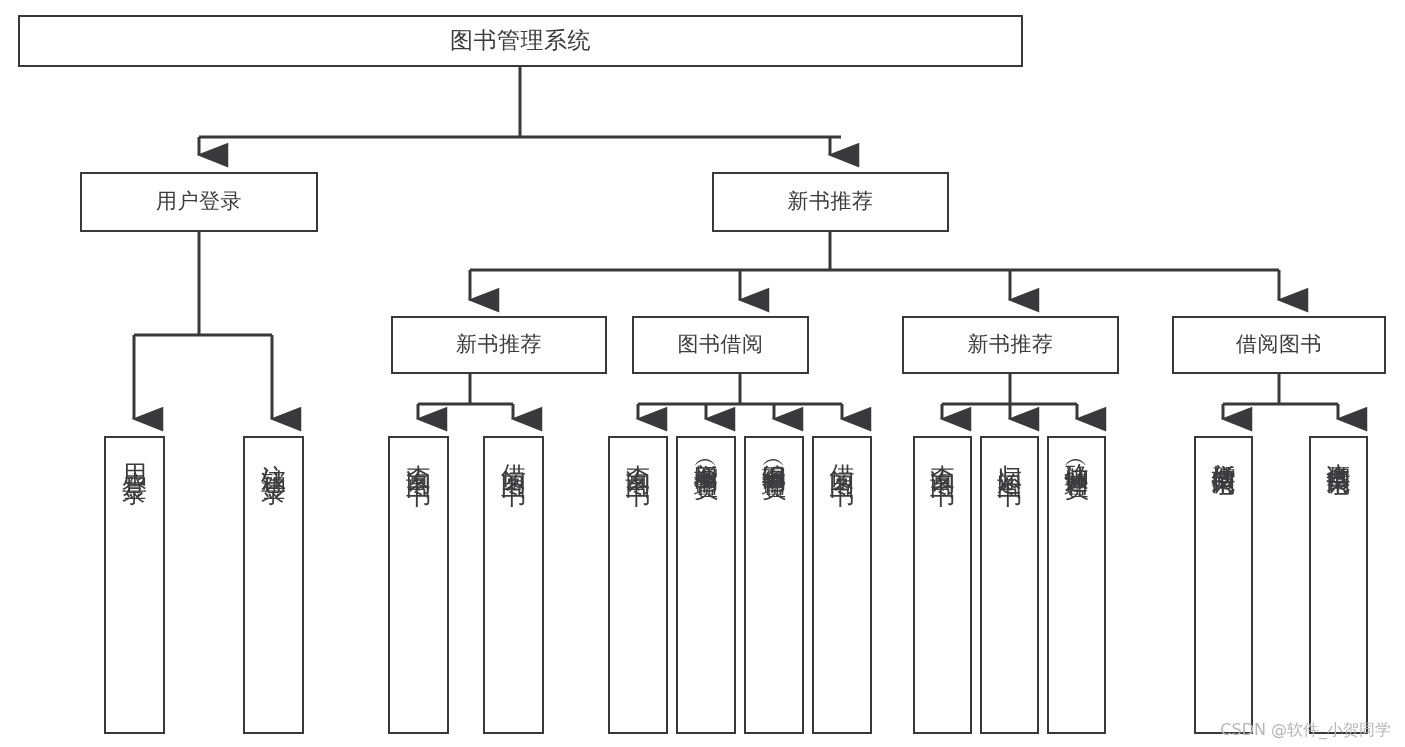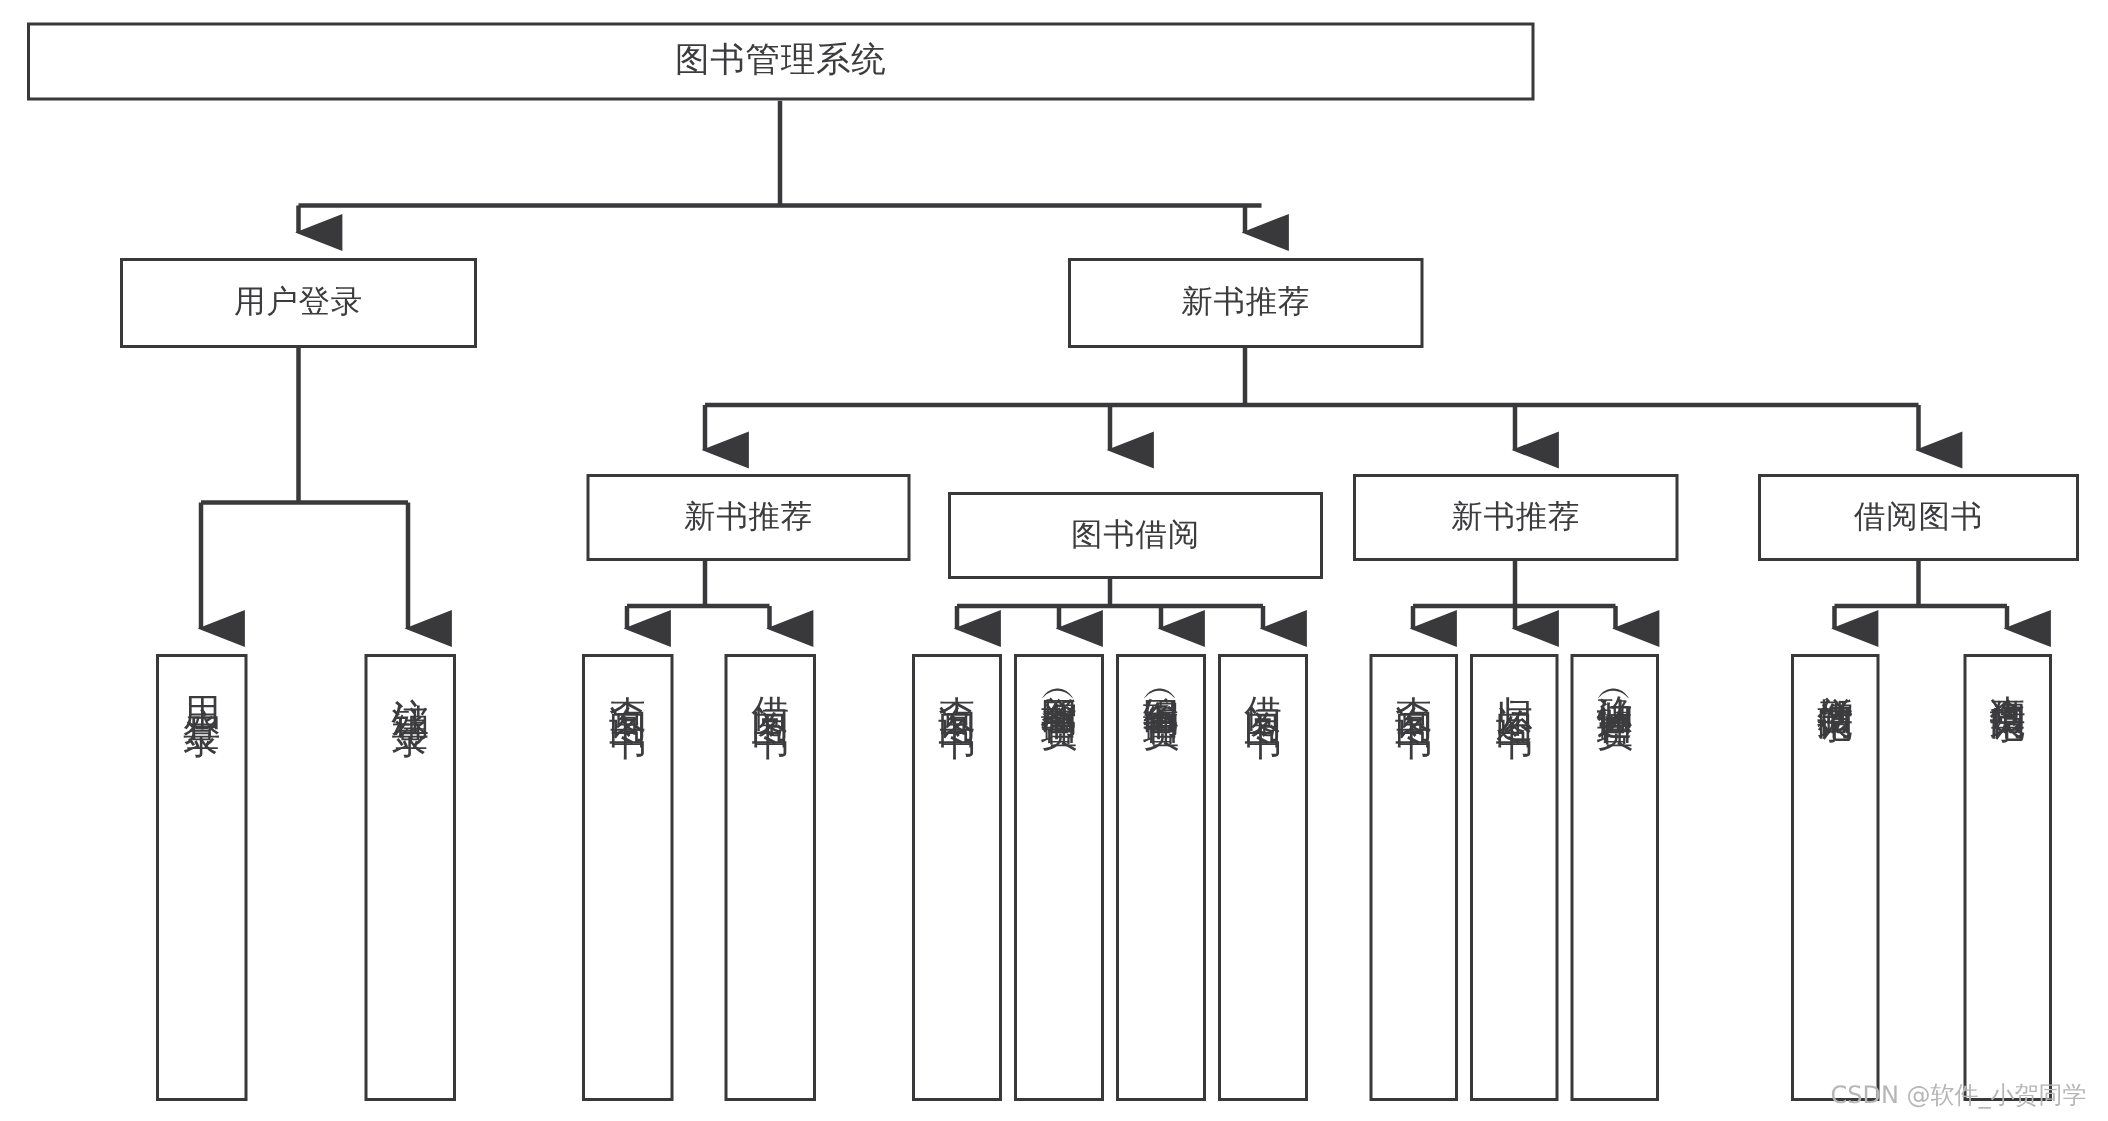--- a/index.html
+++ b/index.html
@@ -51,21 +51,21 @@
   
   .node.l1 { height: 60px; }
   .node.l1 .label { font-size: 21px; }
   .node.n-user-login  { left: 80px;  top: 172px; width: 238px; }
   .node.n-book-manage { left: 712px; top: 172px; width: 237px; }
 
   
   .node.l2 { height: 58px; }
   .node.l2 .label { font-size: 21px; }
   .node.n-new-rec    { left: 363px;  top: 316px; width: 216px; margin-left: 28px; }
-  .node.n-borrow     { left: 632px;  top: 316px; width: 250px; margin-top: 12px; }
+  .node.n-borrow     { left: 632px;  top: 316px; width: 177px; }
   .node.n-current    { left: 902px;  top: 316px; width: 217px; }
   .node.n-records    { left: 1172px; top: 316px; width: 214px; }
 
   
   .node.leaf {
     top: 436px;
     height: 298px;
     align-items: flex-start;
     justify-content: center;
     padding-top: 6px;

